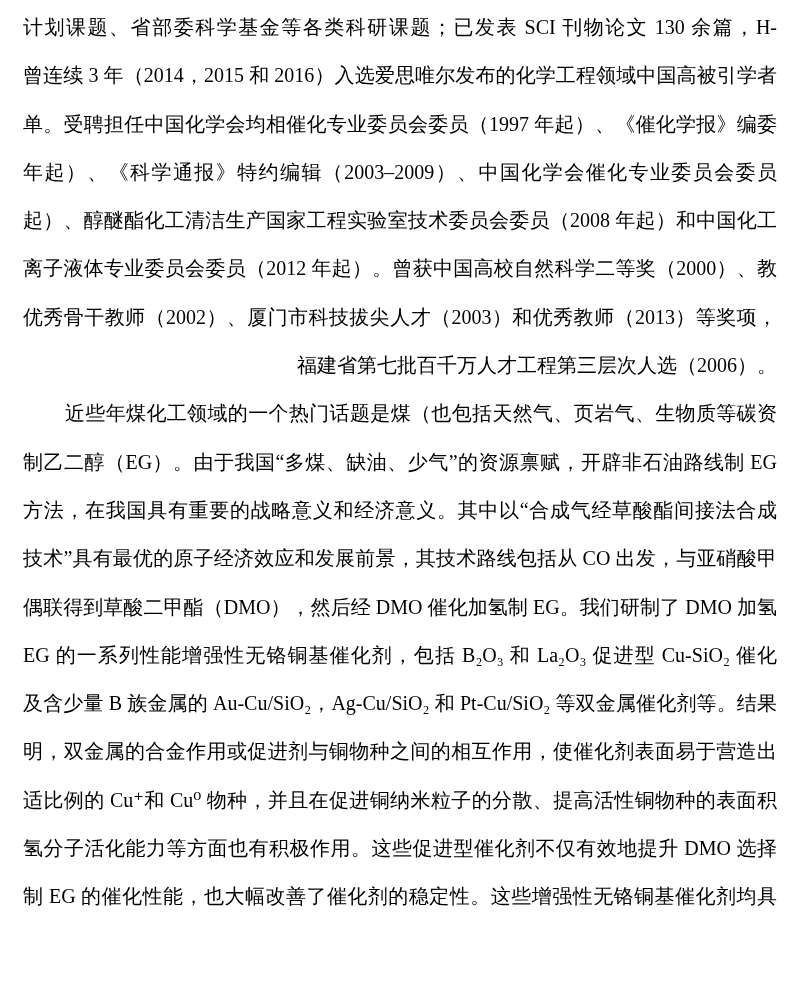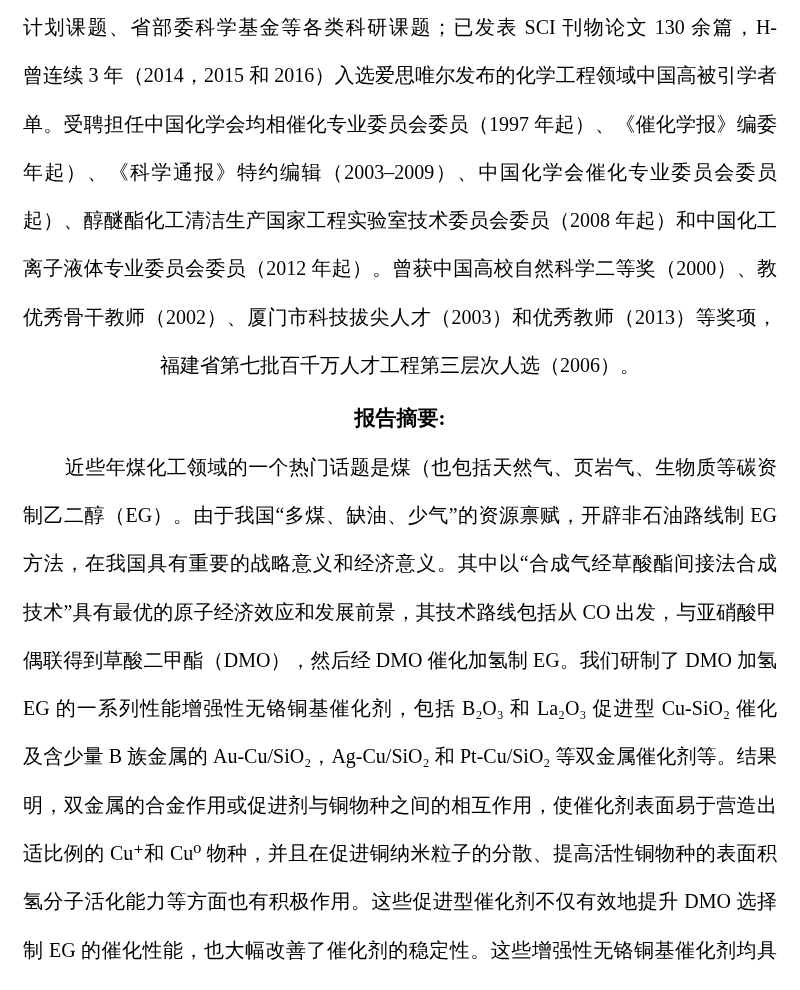--- a/index.html
+++ b/index.html
@@ -17,21 +17,21 @@
   .doc {
     padding: 3px 23px 0 23px;
     width: 754px;
   }
   .line {
     height: 48.3px;
     line-height: 48.3px;
     font-size: 20px;
     white-space: nowrap;
     overflow: hidden;
-    text-align: center;
+    text-align: right;
   }
   .jfull {
     white-space: normal;
     text-align: justify;
     text-align-last: justify;
   }
   .indent {
     text-indent: 42px;
   }
   .heading {
@@ -49,21 +49,20 @@
     <div class="line jfull">计划课题、省部委科学基金等各类科研课题；已发表 SCI 刊物论文 130 余篇，H-index=29；</div>
     <div class="line jfull">曾连续 3 年（2014，2015 和 2016）入选爱思唯尔发布的化学工程领域中国高被引学者榜</div>
     <div class="line jfull">单。受聘担任中国化学会均相催化专业委员会委员（1997 年起）、《催化学报》编委（2003</div>
     <div class="line jfull">年起）、《科学通报》特约编辑（2003–2009）、中国化学会催化专业委员会委员（2003 年</div>
     <div class="line jfull">起）、醇醚酯化工清洁生产国家工程实验室技术委员会委员（2008 年起）和中国化工学会</div>
     <div class="line jfull">离子液体专业委员会委员（2012 年起）。曾获中国高校自然科学二等奖（2000）、教育部</div>
     <div class="line jfull">优秀骨干教师（2002）、厦门市科技拔尖人才（2003）和优秀教师（2013）等奖项，入选</div>
     <div class="line">福建省第七批百千万人才工程第三层次人选（2006）。</div>
   </div>
 
-  <div class="line heading">报告摘要:</div>
 
   <div>
     <div class="line jfull indent">近些年煤化工领域的一个热门话题是煤（也包括天然气、页岩气、生物质等碳资源）</div>
     <div class="line jfull">制乙二醇（EG）。由于我国“多煤、缺油、少气”的资源禀赋，开辟非石油路线制 EG 的</div>
     <div class="line jfull">方法，在我国具有重要的战略意义和经济意义。其中以“合成气经草酸酯间接法合成 EG</div>
     <div class="line jfull">技术”具有最优的原子经济效应和发展前景，其技术路线包括从 CO 出发，与亚硝酸甲酯</div>
     <div class="line jfull">偶联得到草酸二甲酯（DMO），然后经 DMO 催化加氢制 EG。我们研制了 DMO 加氢制</div>
     <div class="line jfull">EG 的一系列性能增强性无铬铜基催化剂，包括 B₂O₃ 和 La₂O₃ 促进型 Cu-SiO₂ 催化剂，以</div>
     <div class="line jfull">及含少量 B 族金属的 Au-Cu/SiO₂，Ag-Cu/SiO₂ 和 Pt-Cu/SiO₂ 等双金属催化剂等。结果表</div>
     <div class="line jfull">明，双金属的合金作用或促进剂与铜物种之间的相互作用，使催化剂表面易于营造出合</div>

